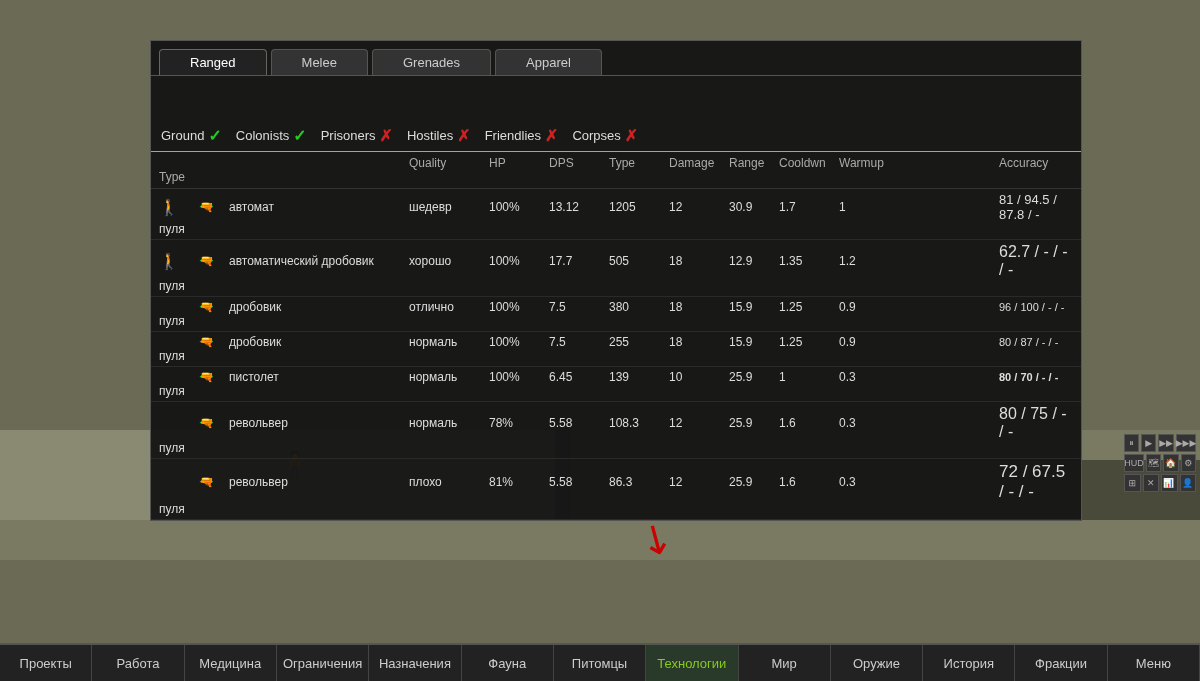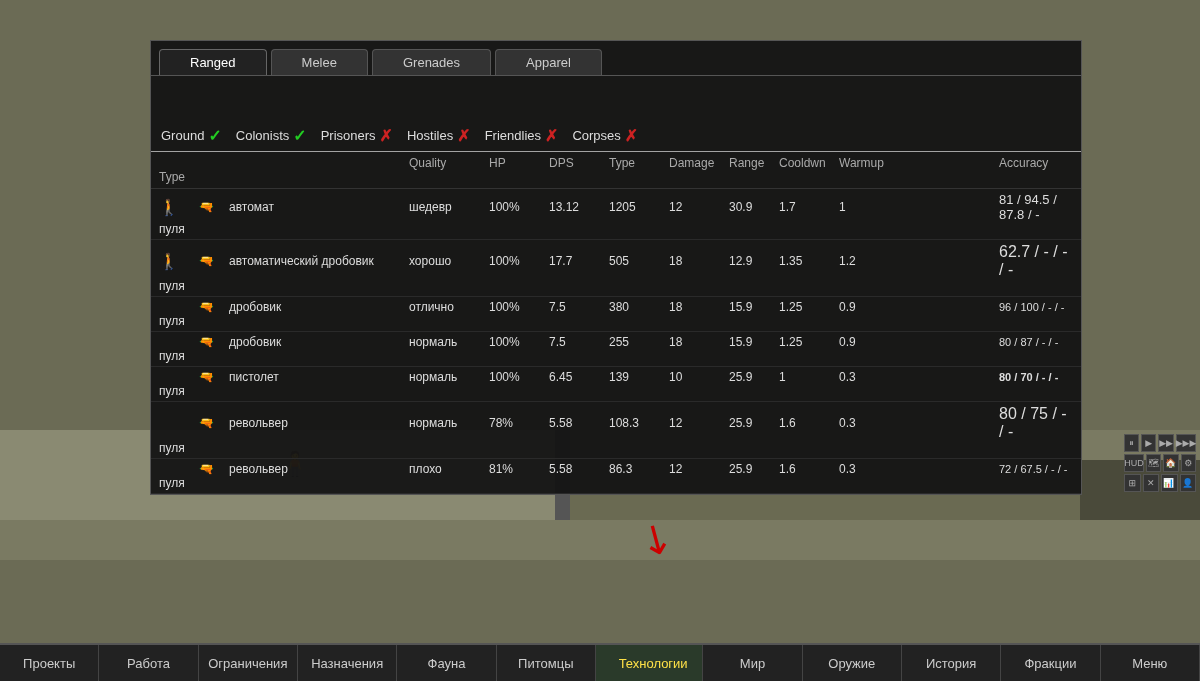--- a/index.html
+++ b/index.html
@@ -141,22 +141,21 @@
       justify-content: center;
       color: #ccc;
       font-size: 13px;
       border-right: 1px solid #444;
       cursor: pointer;
       background: #222;
     }
 
     .toolbar-btn.active {
       background: #2a3a2a;
-      color: #fde047;
-      padding-left: 8px;
+      color: #84cc16;
     }
 
     
     .status-bar {
       position: absolute;
       bottom: 38px;
       left: 0;
       width: 220px;
       color: #ccc;
       font-size: 11px;
@@ -407,31 +406,32 @@
       <div style="font-size:12px;">🔫</div>
       <div>револьвер</div>
       <div>плохо</div>
       <div>81%</div>
       <div>5.58</div>
       <div>86.3</div>
       <div>12</div>
       <div>25.9</div>
       <div>1.6</div>
       <div>0.3</div>
-      <div style="font-size:11px;">72 / 67.5 / - / -</div>
+      <div style="font-size:17px;">72 / 67.5 / - / -</div>
       <div>пуля</div>
     </div>
     </div>
 
 </div>
 
 <div class="bottom-toolbar">
   <div id="toolbar-buttons" style="display:flex; width:100%; height:100%;">
       <div class="toolbar-btn">Проекты</div>
       <div class="toolbar-btn">Работа</div>
+      <div class="toolbar-btn">Медицина</div>
       <div class="toolbar-btn">Ограничения</div>
       <div class="toolbar-btn">Назначения</div>
       <div class="toolbar-btn">Фауна</div>
       <div class="toolbar-btn">Питомцы</div>
       <div class="toolbar-btn active">Технологии</div>
       <div class="toolbar-btn">Мир</div>
       <div class="toolbar-btn">Оружие</div>
       <div class="toolbar-btn">История</div>
       <div class="toolbar-btn">Фракции</div>
       <div class="toolbar-btn">Меню</div>

